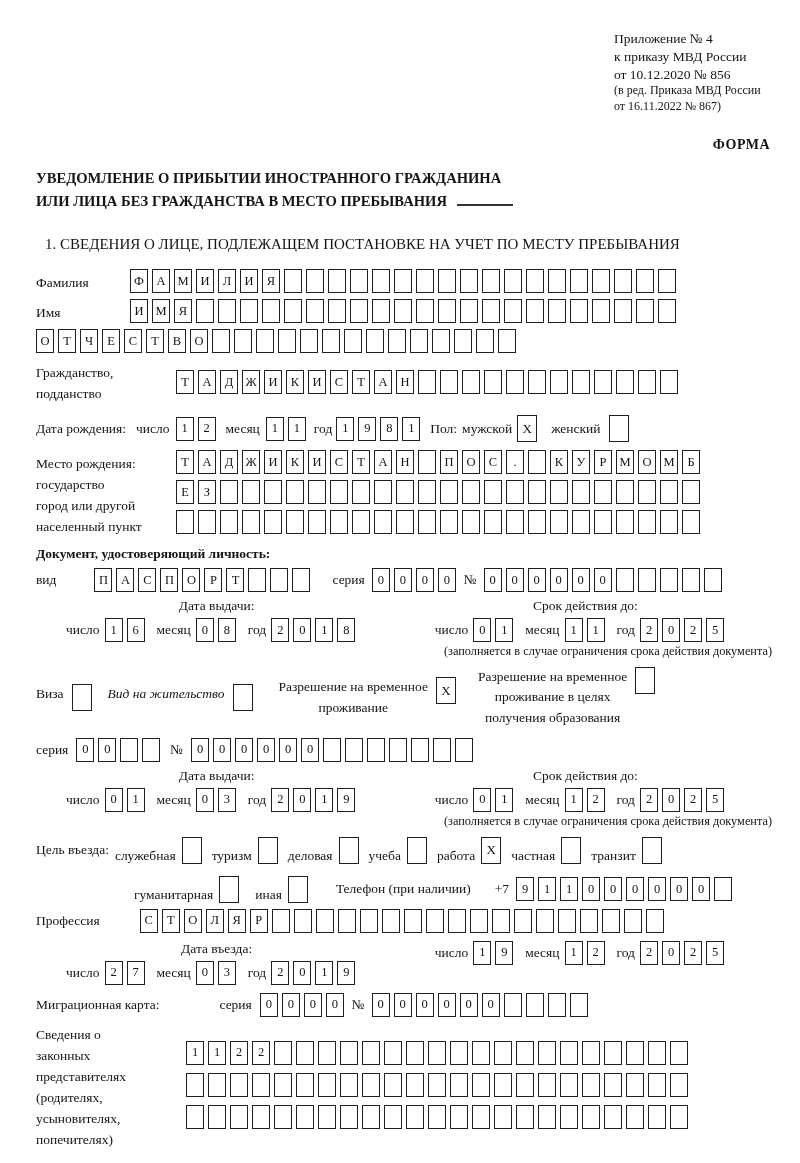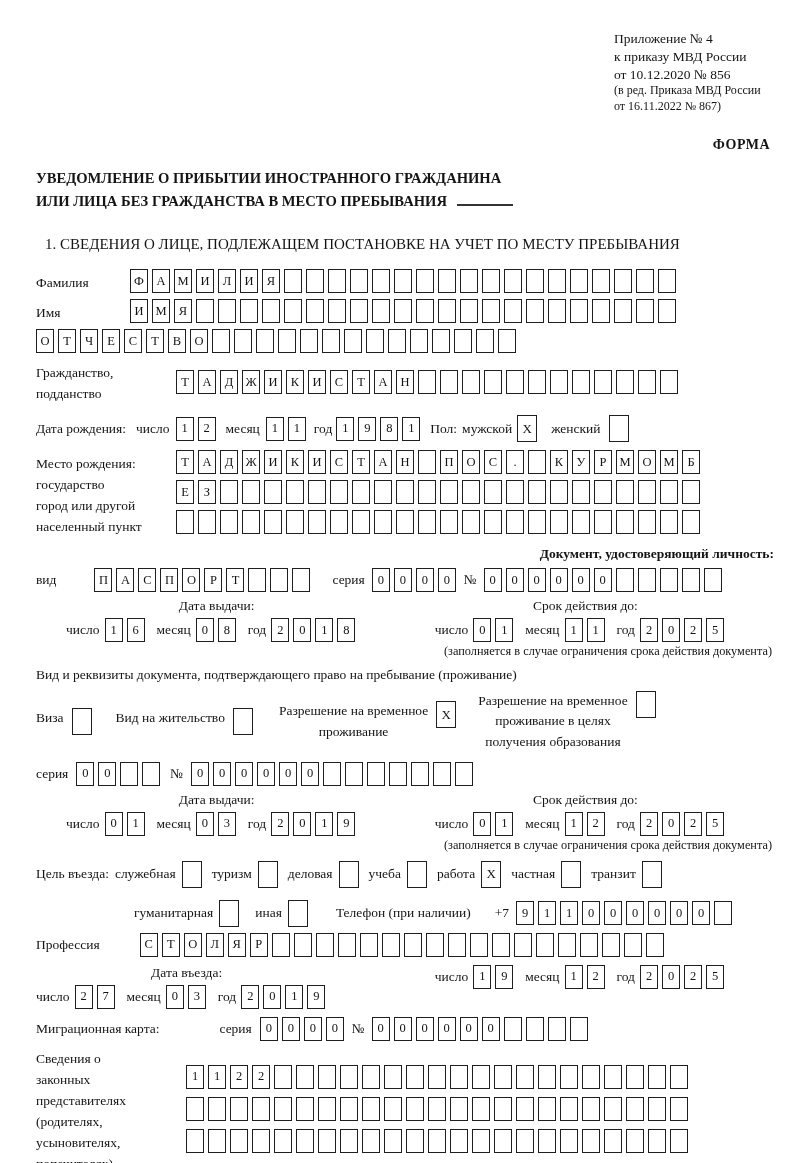--- a/index.html
+++ b/index.html
@@ -26,33 +26,33 @@
     display:inline-flex; align-items:center; justify-content:center;
     font-size:12.5px; background:#fff;
   }
   .cbx {
     flex:none; width:20px; height:27px; border:1.6px solid #1f1f1f;
     display:inline-flex; align-items:center; justify-content:center;
     font-size:13px; background:#fff;
   }
   .stack > .cells { margin-bottom:6px; }
   .inline-lbl { padding-top:4px; }
-  .center-head { text-align:right; font-weight:bold; margin:4px 0 6px 0; }
+  .center-head { text-align:left; font-weight:bold; margin:4px 0 6px 0; }
 
   .dates { display:flex; justify-content:space-between; margin-bottom:2px; }
   .dgrp .dhead { text-align:center; margin-bottom:4px; }
   .drow { display:flex; align-items:center; }
   .drow span.w { margin:0 5px 0 0; }
   .drow .cells { margin-right:12px; }
   .fineprint { text-align:right; font-size:12.3px; margin:2px 2px 8px 0; }
 
   .opt { display:flex; align-items:flex-start; }
   .opt .olabel { white-space:pre-line; text-align:center; line-height:1.5; margin-right:8px; }
   .opt .olabel.left { text-align:left; }
-  .purpose { display:flex; align-items:center; gap:6px; }
+  .purpose { display:flex; align-items:flex-end; gap:6px; }
 </style>
 </head>
 <body>
 
 <div class="appendix">
   <div>Приложение № 4</div>
   <div>к приказу МВД России</div>
   <div>от 10.12.2020 № 856</div>
   <div class="small">(в ред. Приказа МВД России</div>
   <div class="small">от 16.11.2022 № 867)</div>
@@ -375,29 +375,28 @@
           <span class="cell">0</span>
           <span class="cell">2</span>
           <span class="cell">5</span>
         </span>
     </div>
   </div>
 </div>
 <div class="fineprint">(заполняется в случае ограничения срока действия документа)</div>
 
 <div>
-  <div>Вид и реквизиты документа, подтверждающего право на пребывание (проживание)</div>
 </div>
 
 <div class="row" style="margin-top:8px;">
   <div class="opt">
     <span class="olabel left">Виза</span>
     <span class="cbx"></span>
   </div>
-  <div class="opt" style="margin-left:24px;">
+  <div class="opt" style="margin-left:16px;font-style:italic;">
     <span class="olabel left">Вид на жительство</span>
     <span class="cbx"></span>
   </div>
   <div class="opt" style="margin-left:26px;">
     <span class="olabel">Разрешение на временное
 проживание</span>
     <span class="cbx">X</span>
   </div>
   <div class="opt" style="margin-left:22px;">
     <span class="olabel">Разрешение на временное
@@ -560,21 +559,21 @@
       <span class="cell"></span>
       <span class="cell"></span>
       <span class="cell"></span>
       <span class="cell"></span>
       <span class="cell"></span>
       <span class="cell"></span>
     </span>
 </div>
 
 <div class="dates" style="margin-top:8px;">
-  <div class="dgrp" style="">
+  <div class="dgrp" style="margin-left:30px;">
     <div class="dhead" style="font-weight:normal;">Дата въезда:</div>
     <div class="drow">
       <span class="w">число</span>
       <span class="cells">
           <span class="cell">2</span>
           <span class="cell">7</span>
         </span>
       <span class="w">месяц</span>
       <span class="cells">
           <span class="cell">0</span>

